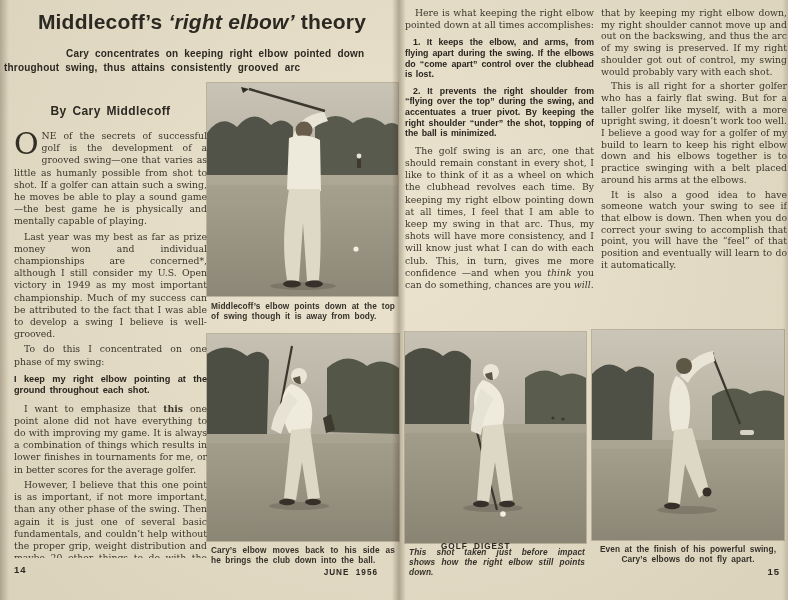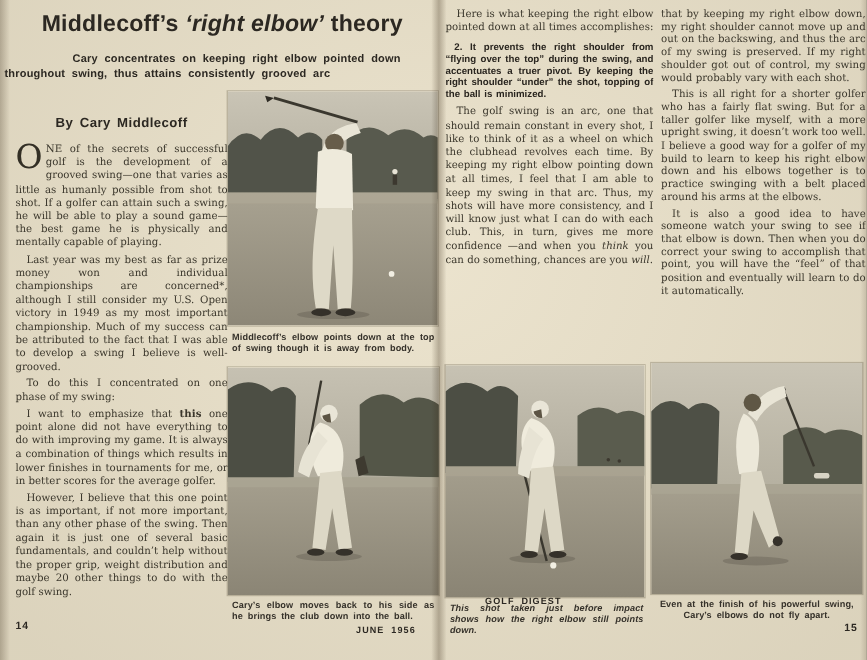--- a/index.html
+++ b/index.html
@@ -92,23 +92,24 @@
 
 <div class="spread">
 
   <h1 class="title"><span>Middlecoff’s </span><em>‘right elbow’</em><span> theory</span></h1>
 
   <div class="subtitle-line subtitle-1">Cary concentrates on keeping right elbow pointed down</div>
   <div class="subtitle-line subtitle-2">throughout swing, thus attains consistently grooved arc</div>
 
   <div class="textcol col-left-text bodytext">
     <div class="byline">By Cary Middlecoff</div>
-    <p class="noindent"><span class="dropcap">O</span><span>NE of the secrets of successful golf is the development of a grooved swing—one that varies as little as humanly possible from shot to shot. If a golfer can attain such a swing, he will be able to play a sound game—the best game he is physically and mentally capable of playing.</span></p>
+    <p class="noindent"><span class="dropcap">O</span><span>NE of the secrets of successful golf is the development of a grooved swing—one that varies as little as humanly possible from shot to shot. If a golfer can attain such a swing, he moves be able to play a sound game—the best game he is physically and mentally capable of playing.</span></p>
     <p>Last year was my best as far as prize money won and individual championships are concerned*, although I still consider my U.S. Open victory in 1949 as my most important championship. Much of my success can be attributed to the fact that I was able to develop a swing I believe is well-grooved.</p>
     <p>To do this I concentrated on one phase of my swing:</p>
+    <p class="callout">I keep my right elbow pointing at the ground throughout each shot.</p>
     <p><span>I want to emphasize that </span><b>this</b><span> one point alone did not have everything to do with improving my game. It is always a combination of things which results in lower finishes in tournaments for me, or in better scores for the average golfer.</span></p>
     <p>However, I believe that this one point is as important, if not more important, than any other phase of the swing. Then again it is just one of several basic fundamentals, and couldn’t help without the proper grip, weight distribution and maybe 20 other things to do with the golf swing.</p>
 
   </div>
 
   <div class="photo ph1">
     <svg width="191" height="213" viewBox="0 0 191 213">
       <defs>
         <linearGradient id="sky1" x1="0" y1="0" x2="0" y2="1">
           <stop offset="0" stop-color="#c9c4b5"></stop>
@@ -171,20 +172,21 @@
   </div>
   <div class="caption cap2">Cary’s elbow moves back to his side as he brings the club down into the ball.</div>
 
   <div class="folio folio-14">14</div>
   <div class="folio folio-june">JUNE 1956</div>
 
   <div class="gutter"></div>
 
   <div class="textcol col-r1 bodytext">
     <p>Here is what keeping the right elbow pointed down at all times accomplishes:</p>
+    <p class="numbered">1. It keeps the elbow, and arms, from flying apart during the swing. If the elbows do “come apart” control over the clubhead is lost.</p>
     <p class="numbered">2. It prevents the right shoulder from “flying over the top” during the swing, and accentuates a truer pivot. By keeping the right shoulder “under” the shot, topping of the ball is minimized.</p>
     <p><span>The golf swing is an arc, one that should remain constant in every shot, I like to think of it as a wheel on which the clubhead revolves each time. By keeping my right elbow pointing down at all times, I feel that I am able to keep my swing in that arc. Thus, my shots will have more consistency, and I will know just what I can do with each club. This, in turn, gives me more confidence —and when you </span><i>think</i><span> you can do something, chances are you </span><i>will</i><span>.</span></p>
 
   </div>
 
   <div class="textcol col-r2 bodytext">
     <p class="noindent">that by keeping my right elbow down, my right shoulder cannot move up and out on the backswing, and thus the arc of my swing is preserved. If my right shoulder got out of control, my swing would probably vary with each shot.</p>
     <p>This is all right for a shorter golfer who has a fairly flat swing. But for a taller golfer like myself, with a more upright swing, it doesn’t work too well. I believe a good way for a golfer of my build to learn to keep his right elbow down and his elbows together is to practice swinging with a belt placed around his arms at the elbows.</p>
     <p>It is also a good idea to have someone watch your swing to see if that elbow is down. Then when you do correct your swing to accomplish that point, you will have the “feel” of that position and eventually will learn to do it automatically.</p>
   </div>

